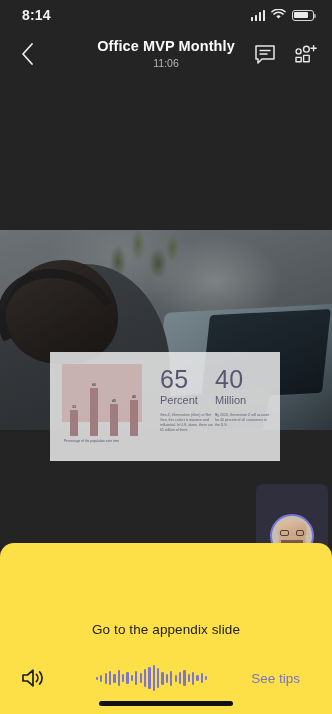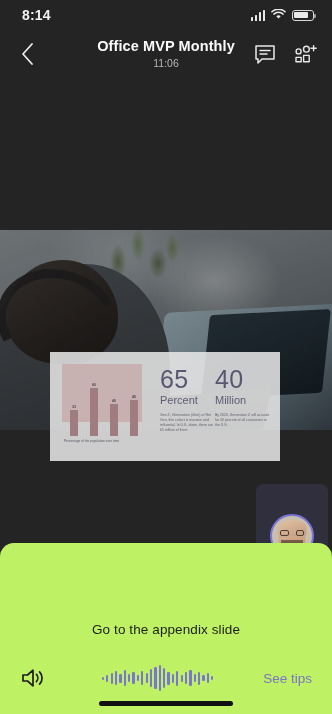--- a/index.html
+++ b/index.html
@@ -123,28 +123,28 @@
   .av-glass i:first-child{left:0;} .av-glass i:last-child{right:0;}
   .av-beard { position:absolute; left:50%; top:24px; transform:translateX(-50%);
     width:22px; height:14px; border-radius:0 0 52% 52%;
     background:linear-gradient(180deg,rgba(90,68,52,.72),rgba(62,46,35,.9)); }
   .av-body { position:absolute; left:50%; bottom:-4px; transform:translateX(-50%);
     width:40px; height:16px; border-radius:48% 48% 0 0; background:#3c4a5c; }
 
   
   .sheet {
     position:absolute; left:0; right:0; bottom:0; height:171px;
-    background:#bef264; border-radius:14px 14px 0 0;
+    background:#fde047; border-radius:14px 14px 0 0;
   }
   .sheet-caption {
     position:absolute; left:0; right:0; top:79px; text-align:center;
     font-size:13.5px; color:#1d1d1d; letter-spacing:.1px;
   }
   .sheet-row {
-    position:absolute; left:0; right:4px; top:117px; height:36px;
+    position:absolute; left:0; right:16px; top:117px; height:36px;
     display:flex; align-items:center; padding:0 16px;
   }
   .speaker-btn { width:36px; height:32px; display:flex; align-items:center; justify-content:center; cursor:pointer; }
   .wave { flex:1; display:flex; align-items:center; justify-content:center; gap:2.2px; height:30px; }
   .wave i { width:2.2px; background:#7b76cf; border-radius:1.2px; display:block; }
   .see-tips { font-size:13.5px; color:#7a74c4; cursor:pointer; white-space:nowrap; }
   .home-ind { position:absolute; left:50%; transform:translateX(-50%); bottom:8px;
     width:134px; height:5px; background:#111; border-radius:3px; }
 </style>
 </head>

